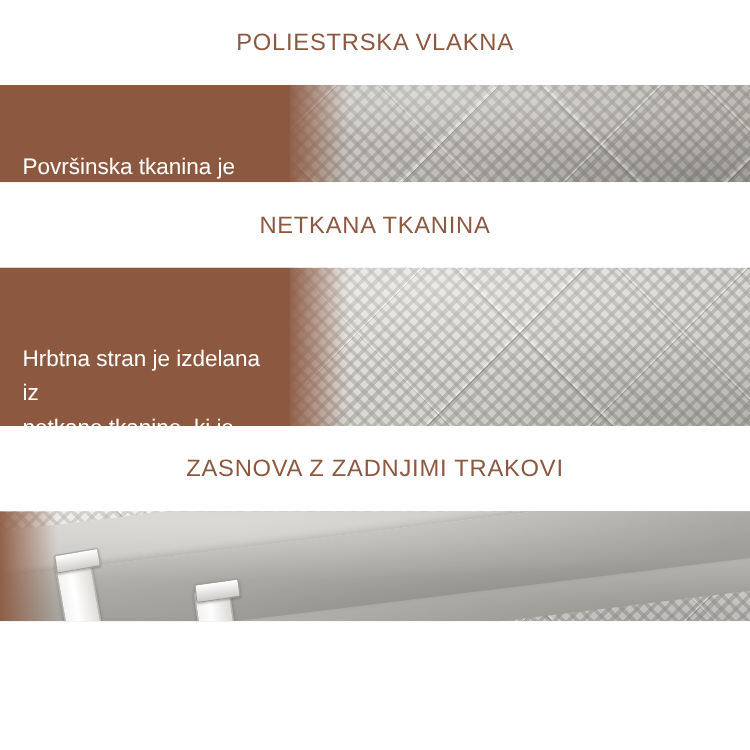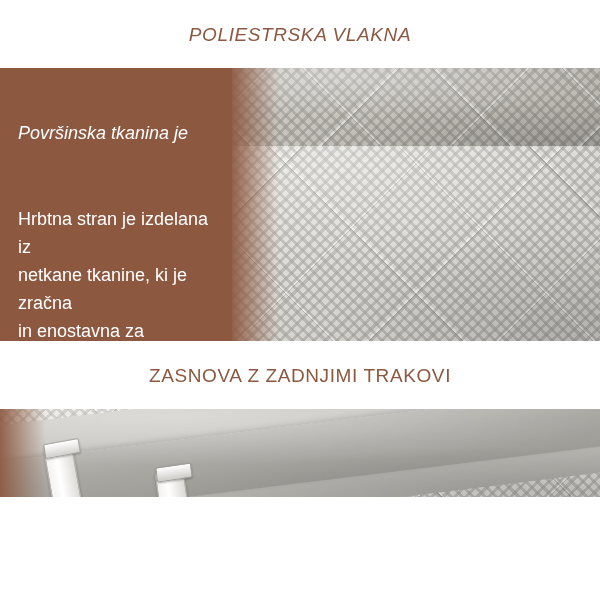--- a/index.html
+++ b/index.html
@@ -144,41 +144,42 @@
     border: 1px solid #9e9c98;
     border-radius: 2px;
     box-shadow: 0 1px 2px rgba(0,0,0,0.3);
   }
 </style>
 </head>
 <body>
 
 <div class="page">
 
-  <section class="panel" style="height:146px;font-style:italic;">
+  <section class="panel" style="height:146px;">
     <h2 class="panel-title">POLIESTRSKA VLAKNA</h2>
     <div class="panel-body">
       <div class="text-col">
         <p class="caption" style="top:34px;">Površinska tkanina je izdelana
 iz poliestrskih vlaken,
 ki so mehka, udobna
 in ščitijo vaš naslonjač.</p>
       </div>
       <div class="img-col">
         <div class="fabric fabric-1">
           <div class="quilt"></div>
           <div class="stitch"></div>
         </div>
         <div class="sheen"></div>
         <div class="edge-fade-left"></div>
       </div>
     </div>
   </section>
 
   <section class="panel" style="height:195px;">
+    <h2 class="panel-title">NETKANA TKANINA</h2>
     <div class="panel-body">
       <div class="text-col">
         <p class="caption" style="top:42px;">Hrbtna stran je izdelana iz
 netkane tkanine, ki je zračna
 in enostavna za vzdrževanje.</p>
       </div>
       <div class="img-col">
         <div class="fabric fabric-2">
           <div class="quilt"></div>
           <div class="stitch"></div>

